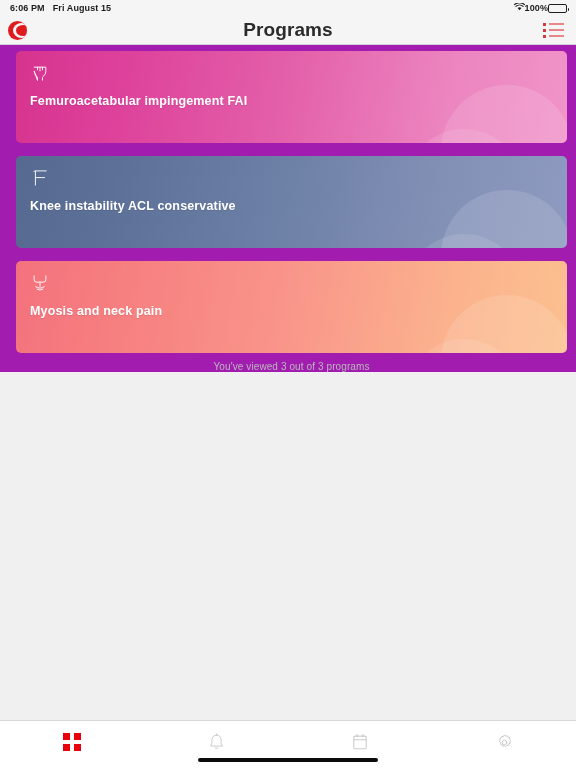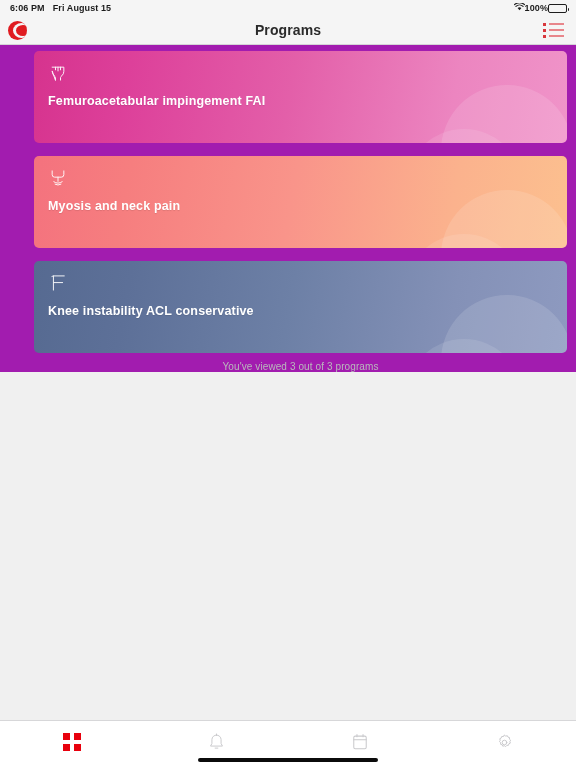--- a/index.html
+++ b/index.html
@@ -53,31 +53,31 @@
     width:17px; height:15px; border-radius:50%;
     background:#f5f5f5;
   }
   .logo::after {
     content:""; position:absolute; left:8px; top:4.5px;
     width:14px; height:11px; border-radius:50%;
     background:#e01b20;
   }
   .nav-title {
     position:absolute; left:0; right:0; text-align:center;
-    font-size:14px; font-weight:bold; color:#2b2b2b; letter-spacing:.1px;
+    font-size:19px; font-weight:bold; color:#2b2b2b; letter-spacing:.1px;
     pointer-events:none;
   }
   .nav-right { margin-left:auto; position:relative; z-index:2; }
   .listicon { display:flex; flex-direction:column; gap:3px; }
   .listicon-row { display:flex; align-items:center; gap:3px; }
   .li-dot { width:3px; height:3px; background:#d8373d; }
   .li-bar { width:15px; height:2.5px; background:#e8868b; }
 
   
-  .cards { padding:6px 9px 0 6px;margin-left:28px; }
+  .cards { padding:6px 9px 0 16px; }
   .card {
     position:relative; height:92px; border-radius:5px;
     margin-bottom:13px; overflow:hidden;
     padding:12px 14px;
     display:flex; flex-direction:column;
   }
   .card-deco { position:absolute; inset:0; overflow:hidden; pointer-events:none; }
   .card-deco .c1 {
     position:absolute; right:-6px; bottom:-74px;
     width:132px; height:132px; border-radius:50%;
@@ -181,51 +181,51 @@
       </div>
       <div class="card-icon">
         <svg width="20" height="20" viewBox="0 0 24 24" fill="none" stroke="#ffffff" stroke-width="1.2" stroke-linecap="round" stroke-linejoin="round">
           <path d="M5 5 h14 v5 a7 7 0 0 1 -2.4 5.3 l-1.1 1 a1.6 1.6 0 0 0 -.5 1.2 v3 M9 20.5 v-3 a1.6 1.6 0 0 0 -.5 -1.2 l-1.1 -1 A7 7 0 0 1 5 10 Z"></path>
           <path d="M9 5 v3.2 M15 5 v3.2 M12 5 v4.5"></path>
         </svg>
       </div>
       <div class="card-title">Femuroacetabular impingement FAI</div>
     </div>
 
+    <div class="card card-blue">
+      <div class="card-deco">
+        <span class="c1"></span>
+        <span class="c2"></span>
+      </div>
+      <div class="card-icon">
+        <svg width="20" height="20" viewBox="0 0 24 24" fill="none" stroke="#ffffff" stroke-width="1.2" stroke-linecap="round" stroke-linejoin="round">
+          <path d="M4.5 4.5 a2 2 0 0 1 2 -1 h13"></path>
+          <path d="M6.5 3.5 v17"></path>
+          <path d="M6.5 11.5 h11"></path>
+        </svg>
+      </div>
+      <div class="card-title">Knee instability ACL conservative</div>
+    </div>
+
     <div class="card card-orange">
       <div class="card-deco">
         <span class="c1"></span>
         <span class="c2"></span>
       </div>
       <div class="card-icon">
         <svg width="20" height="20" viewBox="0 0 24 24" fill="none" stroke="#ffffff" stroke-width="1.2" stroke-linecap="round" stroke-linejoin="round">
           <path d="M5 3.5 v4.5 a3 3 0 0 0 3 3 h8 a3 3 0 0 0 3 -3 V3.5"></path>
           <path d="M12 11 v5"></path>
           <path d="M7 16.5 q5 3.5 10 0"></path>
           <path d="M8.5 19.5 q3.5 2 7 0"></path>
         </svg>
       </div>
       <div class="card-title">Myosis and neck pain</div>
     </div>
 
-    <div class="card card-blue">
-      <div class="card-deco">
-        <span class="c1"></span>
-        <span class="c2"></span>
-      </div>
-      <div class="card-icon">
-        <svg width="20" height="20" viewBox="0 0 24 24" fill="none" stroke="#ffffff" stroke-width="1.2" stroke-linecap="round" stroke-linejoin="round">
-          <path d="M4.5 4.5 a2 2 0 0 1 2 -1 h13"></path>
-          <path d="M6.5 3.5 v17"></path>
-          <path d="M6.5 11.5 h11"></path>
-        </svg>
-      </div>
-      <div class="card-title">Knee instability ACL conservative</div>
-    </div>
-
     <div class="viewed-note">You've viewed 3 out of 3 programs</div>
   </div>
 
   <div class="filler"></div>
 
   <div class="tabbar">
 
     <div class="tab">
       <span class="grid-ico">
         <span></span>

